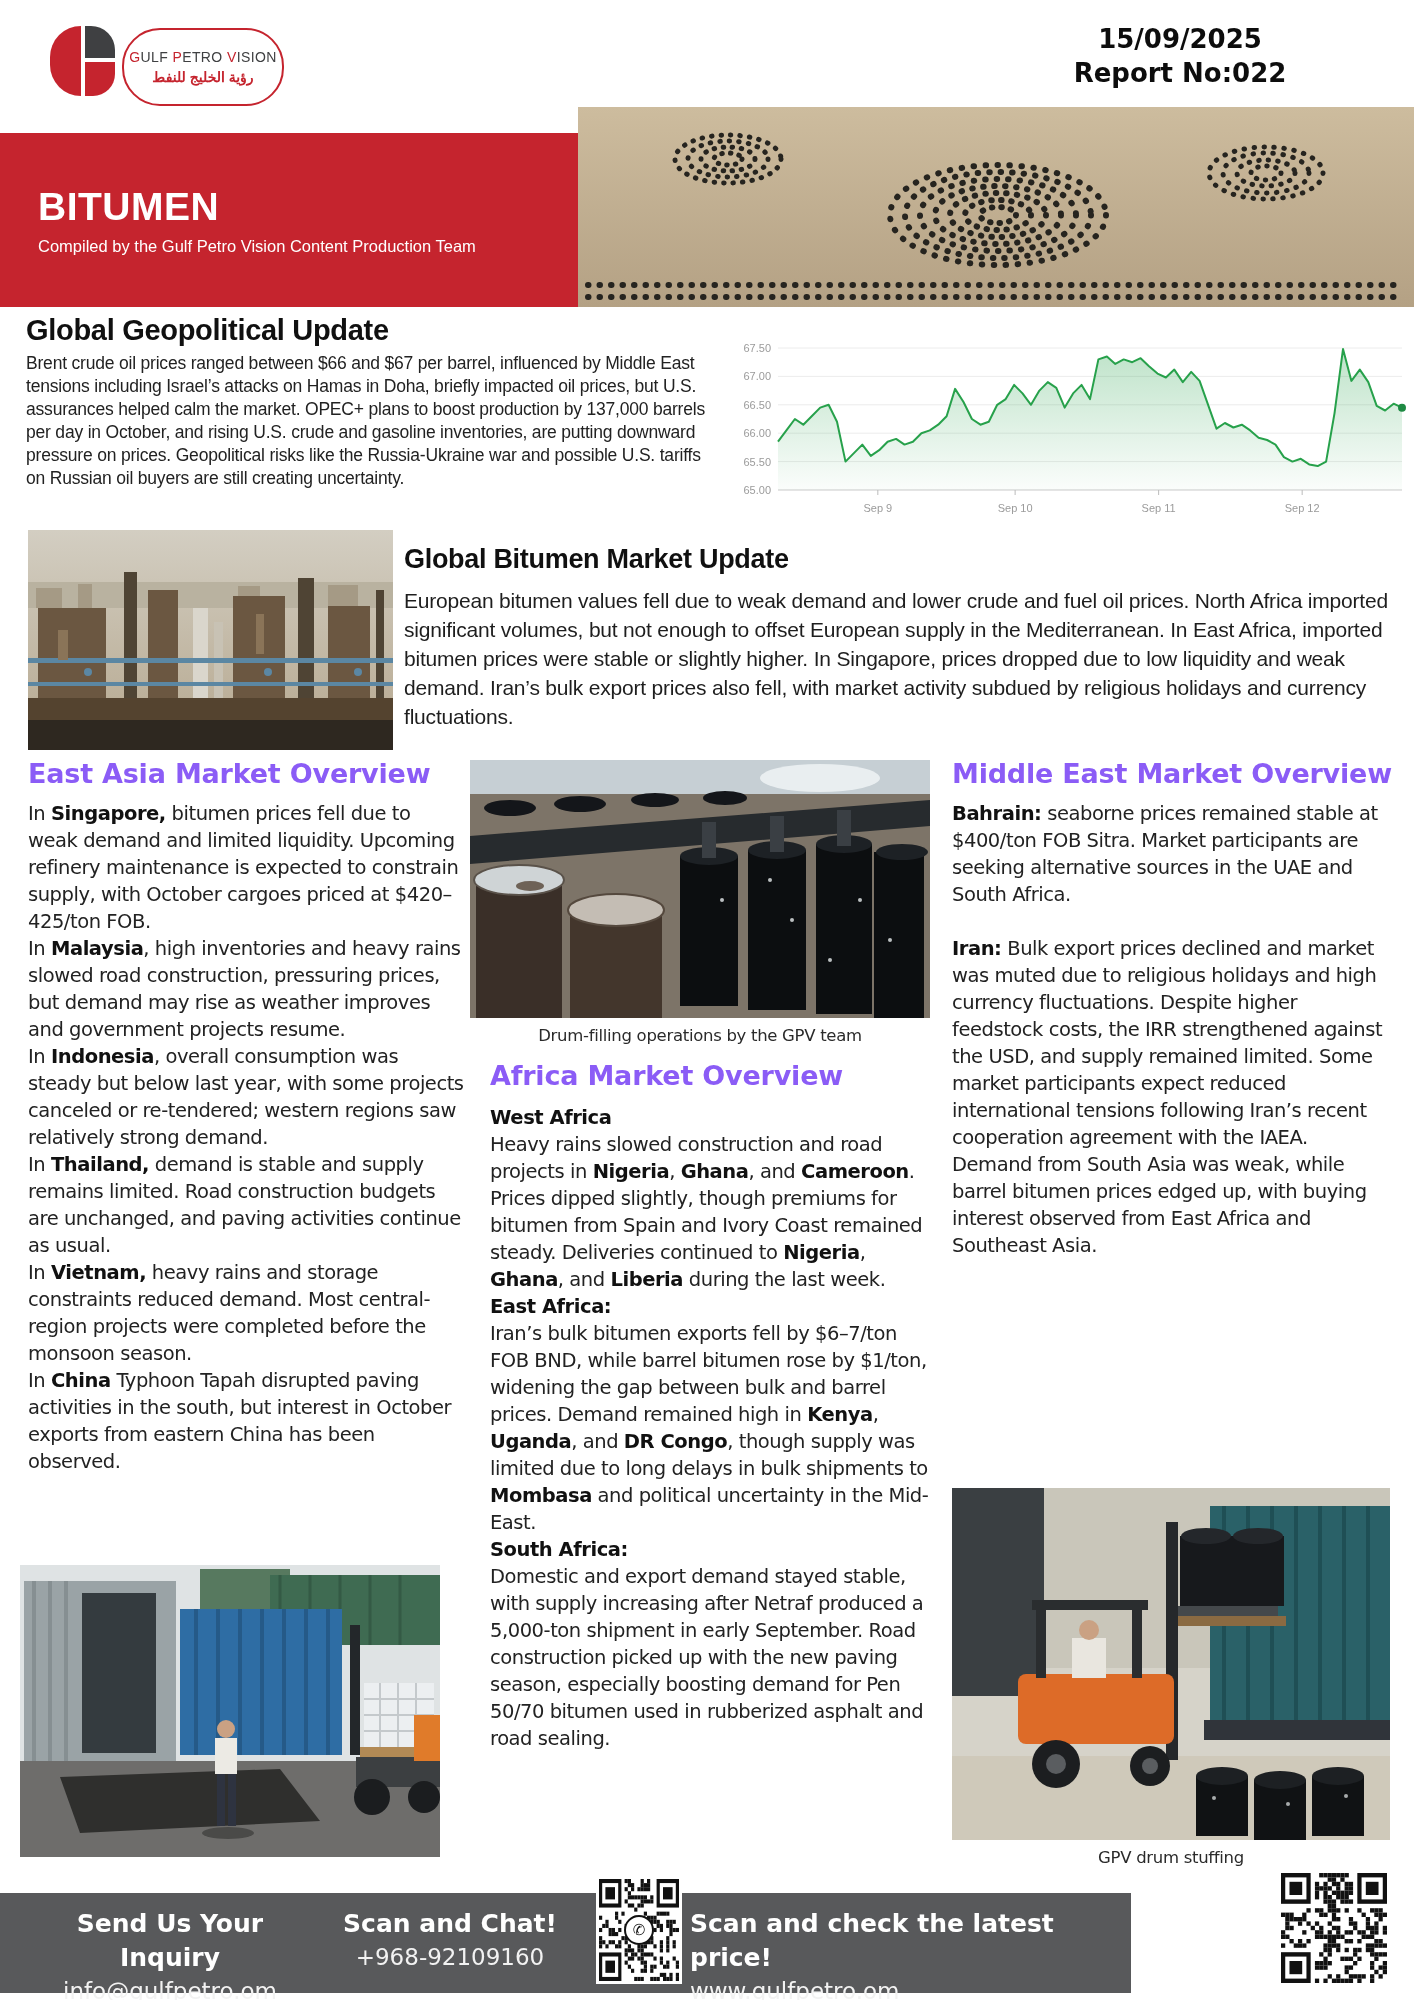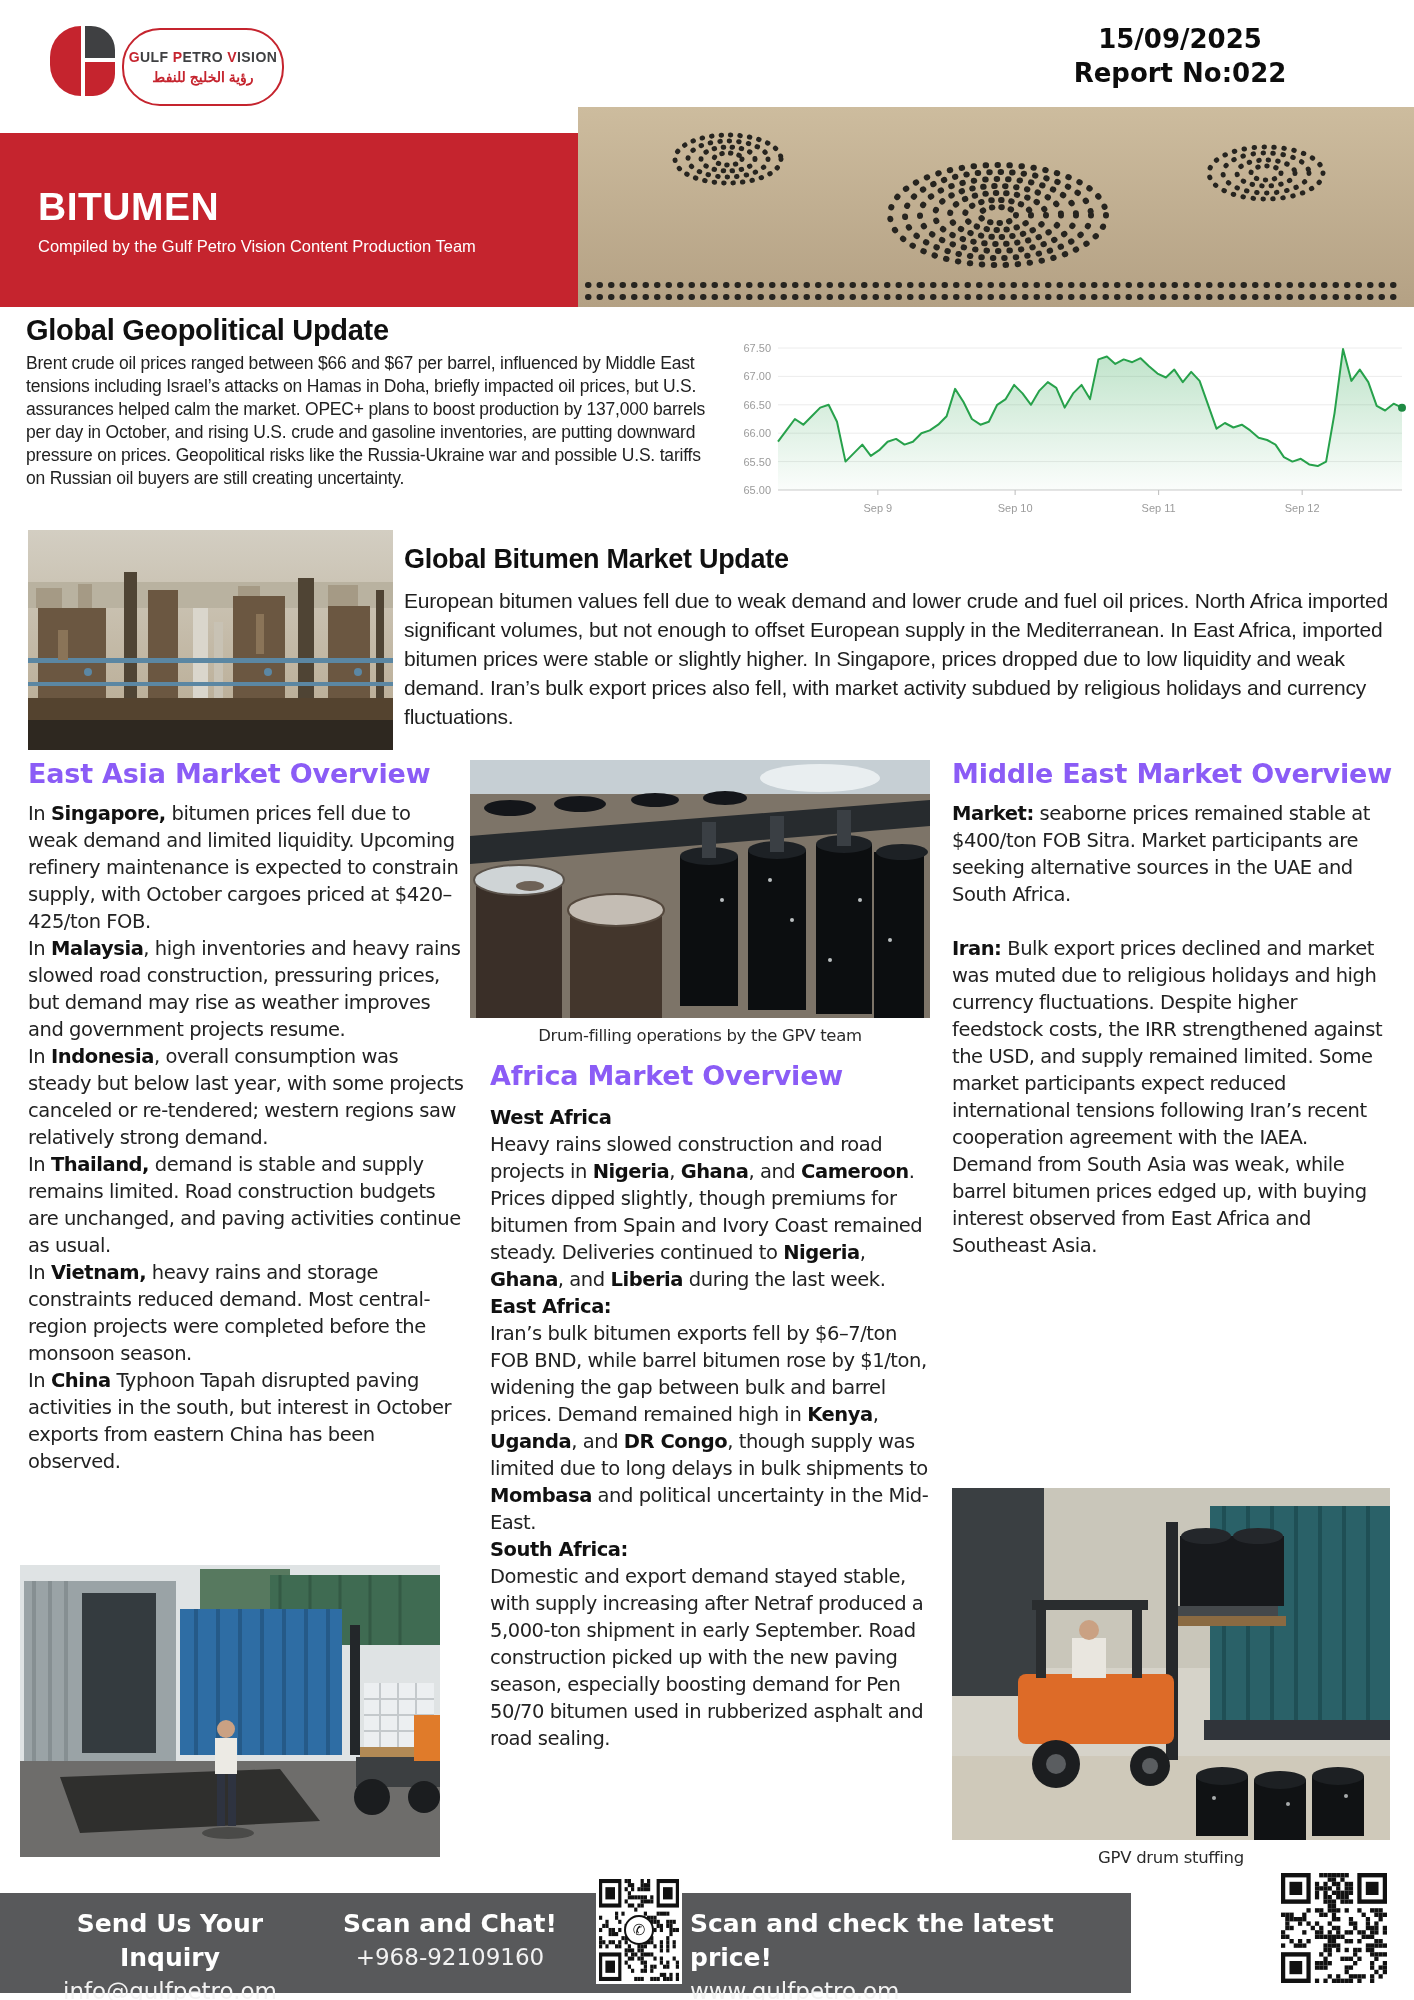--- a/index.html
+++ b/index.html
@@ -7,21 +7,21 @@
         font-family:"Liberation Sans",sans-serif;color:#1b1b1b;}
   .abs{position:absolute;}
 
   
   .logo-circle{left:50px;top:26px;width:66px;height:70px;}
   .m-left{position:absolute;left:0;top:0;width:31px;height:70px;background:#c5242e;border-radius:35px 0 0 35px;}
   .m-tr{position:absolute;left:35px;top:0;width:30px;height:32px;background:#3f4042;border-radius:0 24px 0 0;}
   .m-br{position:absolute;left:35px;top:36px;width:30px;height:34px;background:#c5242e;border-radius:0 0 22px 0;}
   .logo-pill{left:122px;top:28px;width:158px;height:74px;border:2.5px solid #c5242e;border-radius:38px;
              background:#fff;display:flex;flex-direction:column;align-items:center;justify-content:center;gap:4px;}
-  .logo-name{font-size:14px;font-weight:bold;letter-spacing:.4px;color:#3f4042;white-space:nowrap;}
+  .logo-name{font-size:14px;font-weight:normal;letter-spacing:.4px;color:#3f4042;white-space:nowrap;}
   .logo-ar{font-size:14px;font-weight:bold;color:#c5242e;white-space:nowrap;}
   .rd{color:#c5242e;}
   .bd{font-weight:bold;color:#111;}
 
   .date-block{left:1060px;top:22px;width:240px;text-align:center;font-family:"DejaVu Sans",sans-serif;}
   .date-line{font-size:26px;font-weight:bold;line-height:34px;color:#0d0d0d;}
 
   
   .banner{left:0;top:133px;width:578px;height:174px;background:#c5242e;color:#fff;
           display:flex;flex-direction:column;justify-content:center;padding-left:38px;box-sizing:border-box;}
@@ -288,21 +288,21 @@
       <div class="subhead">West Africa</div>
       <p class="rp"><span>Heavy rains slowed construction and road projects in </span><span class="bd">Nigeria</span><span>, </span><span class="bd">Ghana</span><span>, and </span><span class="bd">Cameroon</span><span>. Prices dipped slightly, though premiums for bitumen from Spain and Ivory Coast remained steady. Deliveries continued to </span><span class="bd">Nigeria</span><span>, </span><span class="bd">Ghana</span><span>, and </span><span class="bd">Liberia</span><span> during the last week.</span></p>
       <div class="subhead">East Africa:</div>
       <p class="rp"><span>Iran’s bulk bitumen exports fell by $6–7/ton FOB BND, while barrel bitumen rose by $1/ton, widening the gap between bulk and barrel prices. Demand remained high in </span><span class="bd">Kenya</span><span>, </span><span class="bd">Uganda</span><span>, and </span><span class="bd">DR Congo</span><span>, though supply was limited due to long delays in bulk shipments to </span><span class="bd">Mombasa</span><span> and political uncertainty in the Mid-East.</span></p>
       <div class="subhead">South Africa:</div>
       <p class="rp"><span>Domestic and export demand stayed stable, with supply increasing after Netraf produced a 5,000-ton shipment in early September. Road construction picked up with the new paving season, especially boosting demand for Pen 50/70 bitumen used in rubberized asphalt and road sealing.</span></p>
     </div>
 
   <div class="abs col-head me-head">Middle East Market Overview</div>
   <div class="abs col-body me-body">
-      <p class="rp gap"><span class="bd">Market:</span><span> seaborne prices remained stable at $400/ton FOB Sitra. Market participants are seeking alternative sources in the UAE and South Africa.</span></p>
+      <p class="rp gap"><span class="bd">Bahrain:</span><span> seaborne prices remained stable at $400/ton FOB Sitra. Market participants are seeking alternative sources in the UAE and South Africa.</span></p>
       <p class="rp gap"><span class="bd">Iran:</span><span> Bulk export prices declined and market was muted due to religious holidays and high currency fluctuations. Despite higher feedstock costs, the IRR strengthened against the USD, and supply remained limited. Some market participants expect reduced international tensions following Iran’s recent cooperation agreement with the IAEA. Demand from South Asia was weak, while barrel bitumen prices edged up, with buying interest observed from East Africa and Southeast Asia.</span></p>
     </div>
 
   <div class="abs jumbo">
     <svg width="420" height="292" viewBox="0 0 420 292">
       <rect width="420" height="292" fill="#dfe3e4"></rect>
       <rect x="180" y="4" width="90" height="48" fill="#57795f"></rect>
       <rect x="250" y="10" width="170" height="70" fill="#3f6b52"></rect>
       <g stroke="#345a45" stroke-width="3">
           <line x1="260" y1="10" x2="260" y2="80"></line>

